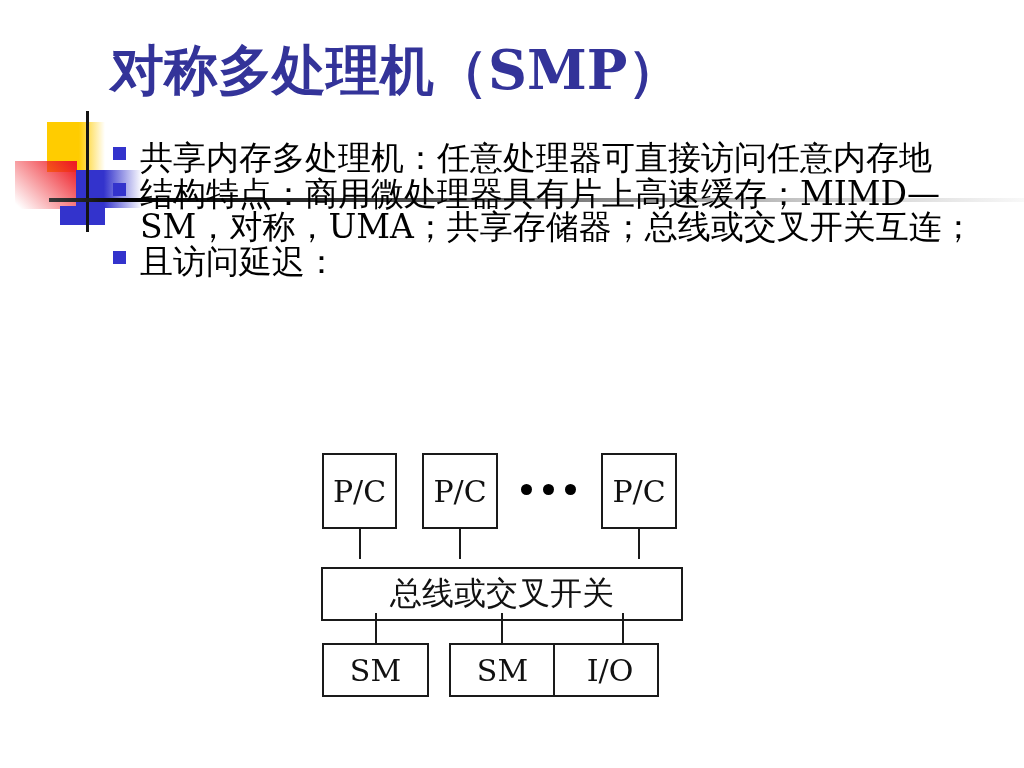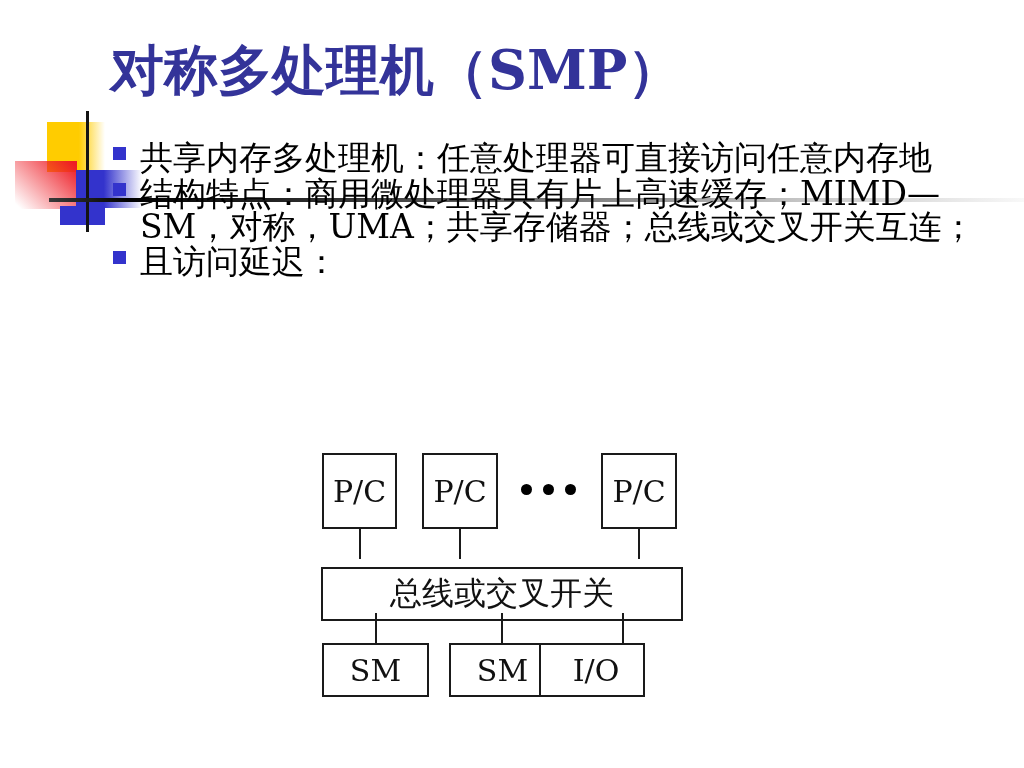--- a/index.html
+++ b/index.html
@@ -31,21 +31,21 @@
   
   .diagram{position:absolute;left:0;top:0;width:1004px;height:768px;z-index:2;}
   .box{position:absolute;border:2px solid #1a1a1a;background:#fff;box-sizing:border-box;
     display:flex;align-items:center;justify-content:center;font-size:30px;color:#111;}
   .pc1{left:322px;top:453px;width:75px;height:76px;}
   .pc2{left:422px;top:453px;width:76px;height:76px;}
   .pc3{left:601px;top:453px;width:76px;height:76px;}
   .bus{left:321px;top:559px;width:362px;height:54px;font-size:32px;margin-top:8px;}
   .sm1{left:322px;top:643px;width:107px;height:54px;}
   .sm2{left:449px;top:643px;width:107px;height:54px;}
-  .io {left:539px;top:643px;width:106px;height:54px;padding-left:8px;}
+  .io {left:553px;top:643px;width:106px;height:54px;padding-left:8px;}
   .conn{position:absolute;width:2px;background:#1a1a1a;}
   .c-t1{left:359px;top:529px;height:30px;}
   .c-t2{left:459px;top:529px;height:30px;}
   .c-t3{left:638px;top:529px;height:30px;}
   .c-b1{left:375px;top:613px;height:30px;}
   .c-b2{left:501px;top:613px;height:30px;}
   .c-b3{left:622px;top:613px;height:30px;}
   .dots{position:absolute;left:521px;top:484px;display:flex;gap:11px;}
   .dot{width:11px;height:11px;border-radius:50%;background:#000;}
 </style>

